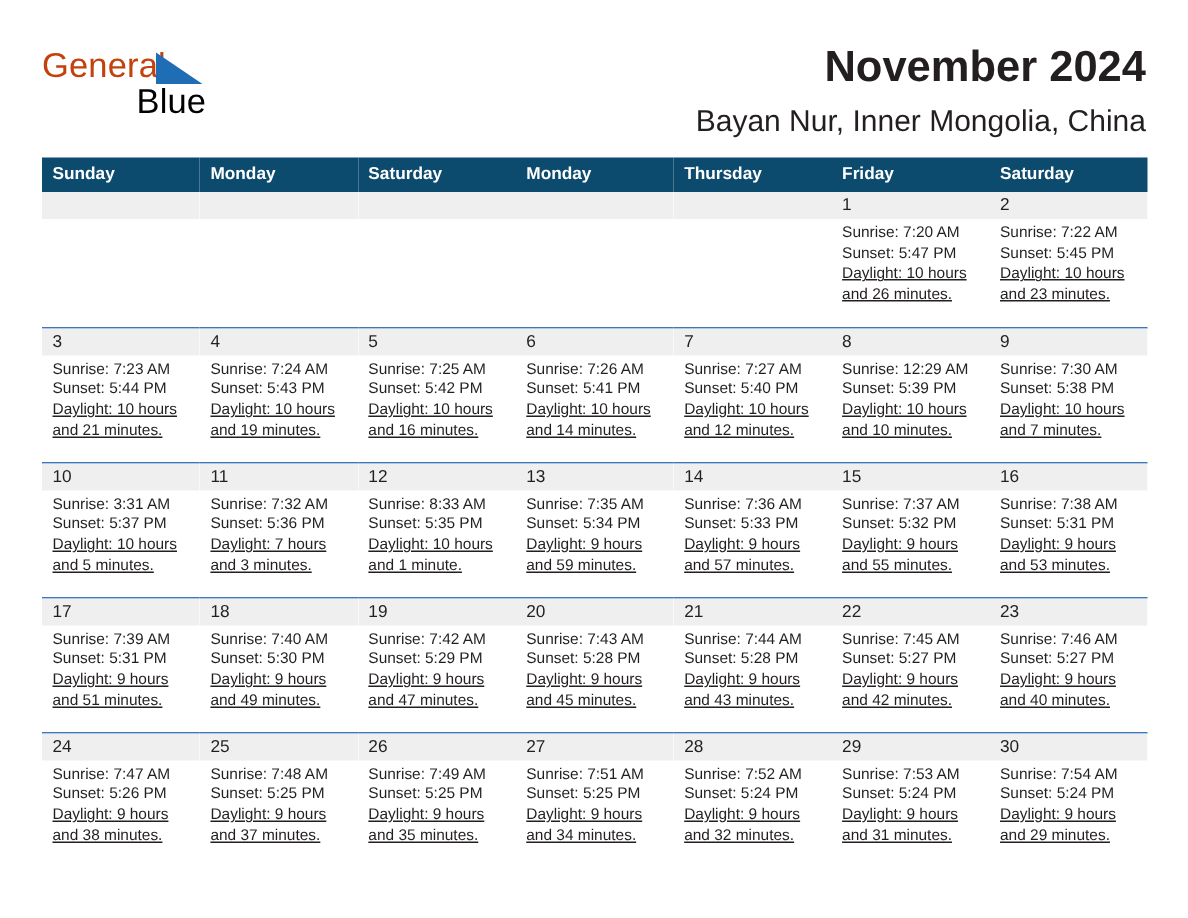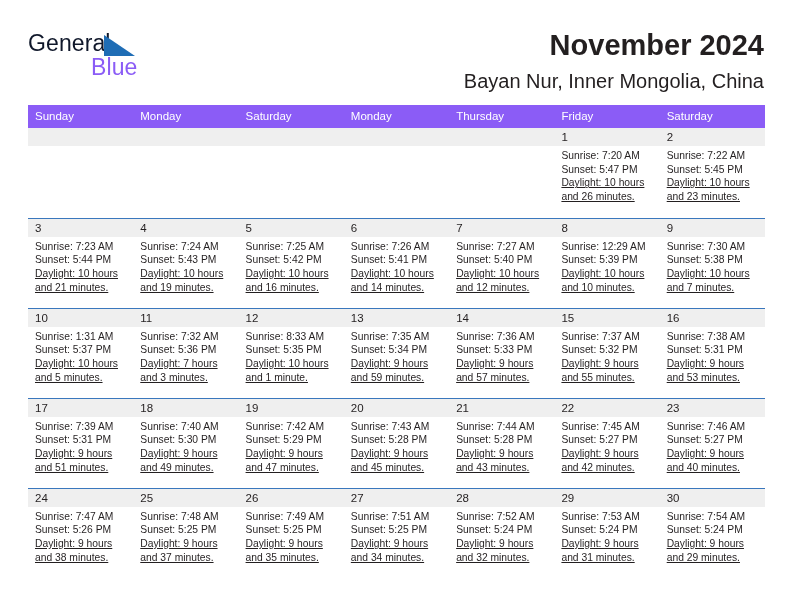--- a/index.html
+++ b/index.html
@@ -33,40 +33,40 @@
     left: 0;
     top: 2px;
     width: 220px;
     height: 62px;
   }
   .brand-general {
     position: absolute;
     left: 0;
     top: 0;
     font-size: 23px;
-    color: #0f172a;
+    color: #c2410c;
     letter-spacing: 0.1px;
     line-height: 26px;
     font-family: "Liberation Sans", sans-serif;
   }
   .brand-triangle {
     position: absolute;
     left: 76px;
     top: 5px;
     width: 0;
     height: 0;
     border-left: 31px solid #1f6db5;
     border-top: 21px solid transparent;
   }
   .brand-blue {
     position: absolute;
     left: 63px;
     top: 24px;
     font-size: 23px;
-    color: #8b5cf6;
+    color: #000000;
     letter-spacing: 0.1px;
     line-height: 26px;
     font-family: "Liberation Sans", sans-serif;
   }
   .title-block {
     position: absolute;
     right: 0;
     top: 0;
     text-align: right;
   }
@@ -89,24 +89,24 @@
   
   .calendar {
     position: absolute;
     left: 28px;
     top: 105px;
     width: 737px;
     border-collapse: collapse;
     table-layout: fixed;
   }
   .calendar th {
-    background: #8b5cf6;
+    background: #0c4a6e;
     color: #ffffff;
     font-size: 11.5px;
-    font-weight: normal;
+    font-weight: bold;
     text-align: left;
     padding: 5px 0 5px 7px;
     height: 21px;
     line-height: 13px;
     border: none;
   }
   .calendar td {
     vertical-align: top;
     padding: 0;
     border: none;
@@ -290,21 +290,21 @@
                 <div class="wrap">Daylight: 10 hours and 7 minutes.</div>
               </div>
             </div>
           </td>
         </tr>
         <tr class="week-row">
           <td>
             <div class="daycell">
               <div class="dateband">10</div>
               <div class="info">
-                <div>Sunrise: 1:31 AM</div>
+                <div>Sunrise: 3:31 AM</div>
                 <div>Sunset: 5:37 PM</div>
                 <div class="wrap">Daylight: 10 hours and 5 minutes.</div>
               </div>
             </div>
           </td>
           <td>
             <div class="daycell">
               <div class="dateband">11</div>
               <div class="info">
                 <div>Sunrise: 7:32 AM</div>

